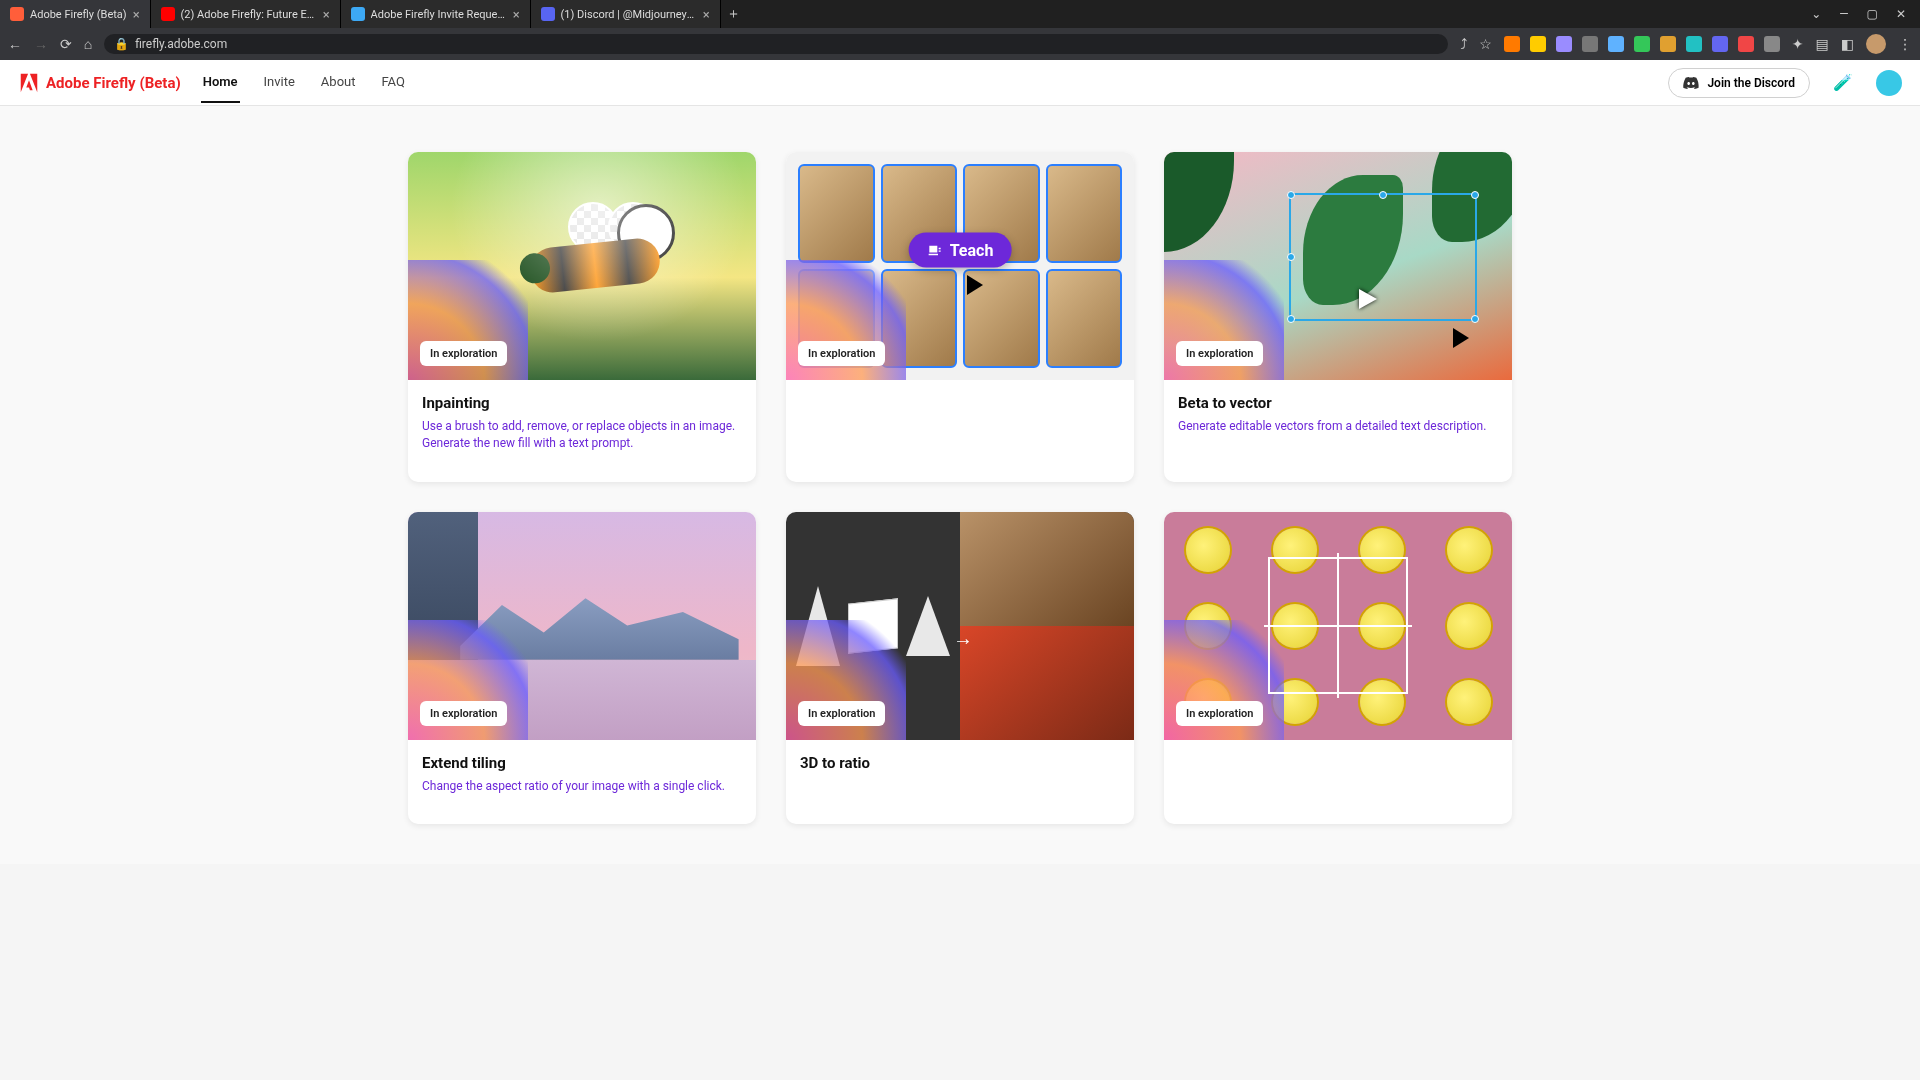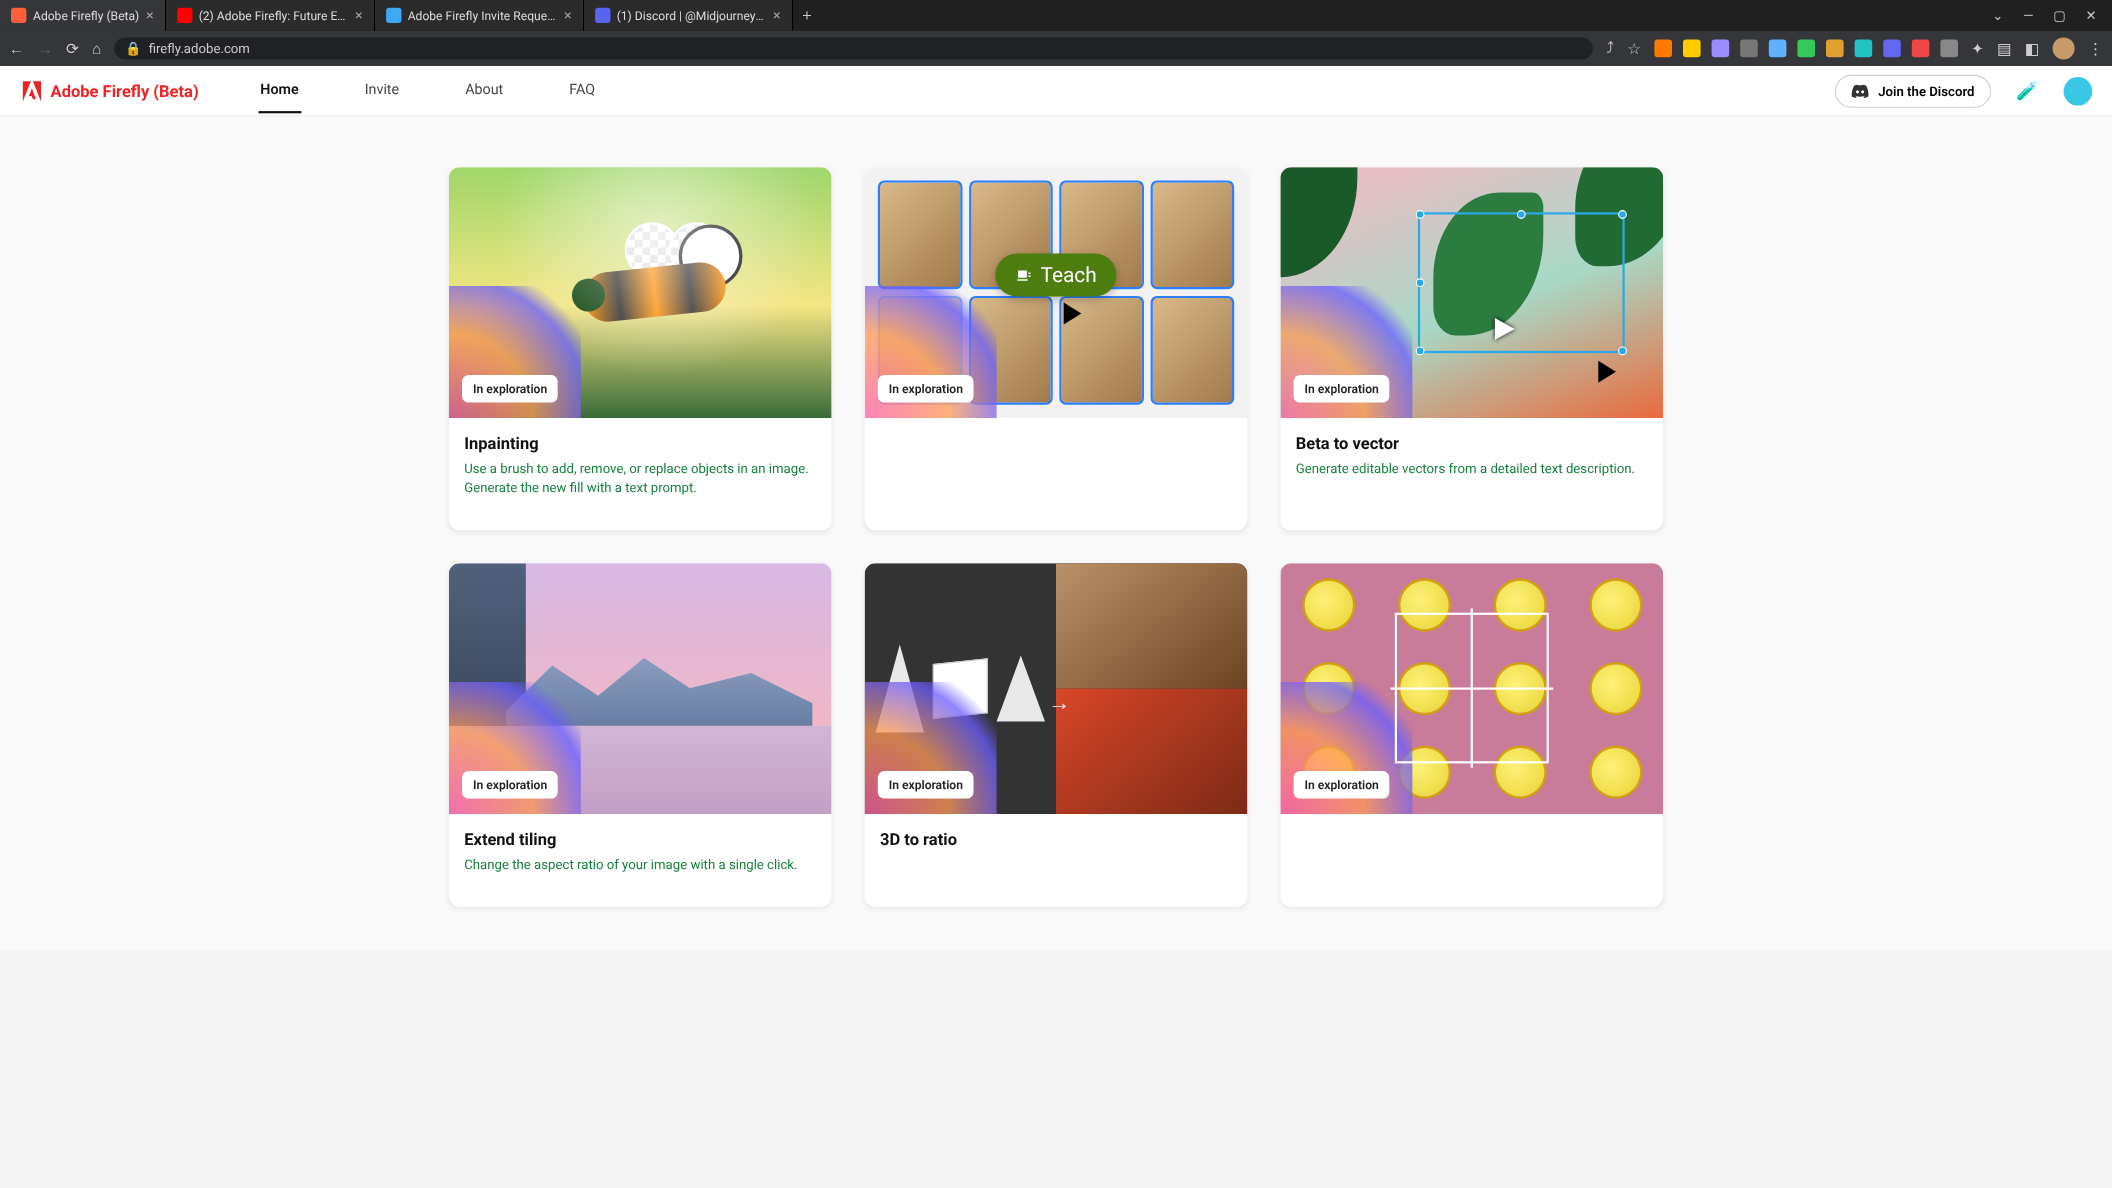--- a/index.html
+++ b/index.html
@@ -23,51 +23,51 @@
     .nav-bar .nav-icon.disabled { color: #666; cursor: default; }
     .addr { display: flex; align-items: center; flex: 1; gap: 6px; background: #202124; border-radius: 14px; padding: 3px 10px; font-size: 12px; color: #ccc; }
     .ext-row { display: flex; gap: 10px; align-items: center; }
     .ext-row .ext { width: 16px; height: 16px; border-radius: 3px; cursor: pointer; }
 
     
     .app-header { background: #fff; border-bottom: 1px solid #e5e5e5; display: flex; align-items: center; height: 46px; padding: 0 18px; gap: 20px; }
     .brand { display: flex; align-items: center; gap: 6px; font-weight: 700; color: #ed2224; font-size: 15px; }
     .brand-logo { width: 22px; height: 22px; }
     .nav-links { display: flex; gap: 22px; font-size: 13px; color: #444; }
-    .nav-link { cursor: pointer; padding: 12px 2px; border-bottom: 2px solid transparent; margin-left: 34px; }
+    .nav-link { cursor: pointer; padding: 12px 2px; border-bottom: 2px solid transparent; }
     .nav-link.active { color: #111; font-weight: 600; border-bottom-color: #111; }
     .header-spacer { flex: 1; }
     .discord-btn { display: flex; align-items: center; gap: 8px; font-size: 12px; font-weight: 600; border: 1px solid #d0d0d0; border-radius: 16px; padding: 6px 14px; cursor: pointer; }
     .header-icon { width: 26px; height: 26px; border-radius: 50%; display: flex; align-items: center; justify-content: center; cursor: pointer; }
     .avatar { background: var(--avatar); }
 
     
     .grid { display: grid; grid-template-columns: repeat(3, 348px); gap: 30px; justify-content: center; padding: 46px 0 40px; background: #f9f9f9; }
     .card { background: #fff; border-radius: 10px; overflow: hidden; box-shadow: 0 2px 6px rgba(0,0,0,.08); cursor: pointer; display: flex; flex-direction: column; }
     .thumb { height: 228px; position: relative; overflow: hidden; }
     .corner-grad { position: absolute; left: 0; bottom: 0; width: 120px; height: 120px; background: radial-gradient(circle at 0 100%, #ff5ea8, #ff9a55 45%, #6a5cff 75%, transparent 85%); opacity: .75; z-index: 5; }
     .badge { position: absolute; left: 12px; bottom: 14px; background: #fff; border-radius: 6px; font-size: 11px; font-weight: 600; padding: 6px 10px; z-index: 10; color: #222; }
     .card-body { padding: 14px 14px 30px; }
     .card-body h3 { font-size: 15px; font-weight: 700; color: #111; margin-bottom: 6px; }
-    .card-body p { font-size: 12px; color: #15803d; line-height: 1.4; }
+    .card-body p { font-size: 12px; color: #6d28d9; line-height: 1.4; }
 
     
     .th-inpainting { background: linear-gradient(180deg,#9fd66b 0%,#f4e683 55%,#3a6a3a 100%); }
     .th-inpainting::after { content:""; position:absolute; inset:0; background: radial-gradient(ellipse at 55% 25%, rgba(255,255,255,.55), transparent 55%); }
     .heart-hole { position:absolute; left:46%; top:22%; width:90px; height:80px; }
     .heart-hole::before, .heart-hole::after { content:""; position:absolute; width:46px; height:46px; border-radius:50%; background:repeating-conic-gradient(#ddd 0 25%, #fff 0 50%) 0 0/14px 14px; border:2px solid #fff; }
     .heart-hole::before { left:0; top:0; }
     .heart-hole::after { right:0; top:0; }
     .circle-outline { position:absolute; left:60%; top:23%; width:58px; height:58px; border:3px solid #111; border-radius:50%; background:#fff; }
     .bee { position:absolute; left:35%; top:40%; width:130px; height:45px; background:linear-gradient(90deg,#ff8c00,#222,#ff8c00,#222,#ff8c00); border-radius:30px; transform:rotate(-6deg); }
     .bee::before { content:""; position:absolute; left:-10px; top:4px; width:30px; height:30px; background:#0a400a; border-radius:50%; }
 
     .th-personalized { background:#f2f2f2; display:grid; grid-template-columns:repeat(4,1fr); gap:6px; padding:12px; }
     .dog { background:linear-gradient(135deg,#d9b98a,#a07a4a); border-radius:6px; border:2px solid #2b7fff; }
-    .teach-pill { position:absolute; left:50%; top:43%; transform:translate(-50%,-50%); background:#4d7c0f; color:#fff; border-radius:20px; padding:8px 18px; font-weight:400; font-size:19px; display:flex; align-items:center; gap:7px; z-index:6; box-shadow:0 3px 8px rgba(0,0,0,.25);}
+    .teach-pill { position:absolute; left:50%; top:43%; transform:translate(-50%,-50%); background:#6d28d9; color:#fff; border-radius:20px; padding:8px 18px; font-weight:700; font-size:16px; display:flex; align-items:center; gap:7px; z-index:6; box-shadow:0 3px 8px rgba(0,0,0,.25);}
     .cursor-tri { position:absolute; width:0; height:0; border-left:16px solid #000; border-top:10px solid transparent; border-bottom:10px solid transparent; z-index:7; }
 
     .th-vector { background:linear-gradient(160deg,#f6b8c5,#a8d9c6 55%,#ea6a3d); position:relative; }
     .leaf { position:absolute; width:100px; height:130px; background:#1a5a2a; border-radius:60% 10% 70% 20%; }
     .leaf.l1{left:-30px;top:-30px} .leaf.l2{left:40%;top:10%;background:#2c7b3f} .leaf.l3{right:-20px;top:-40px;background:#226a33}
     .sel-box{position:absolute;left:36%;top:18%;width:54%;height:56%;border:2px solid #2aa8e8;z-index:6}
     .sel-box span{position:absolute;width:8px;height:8px;background:#2aa8e8;border:1px solid #fff;border-radius:50%}
     .sel-box span:nth-child(1){left:-4px;top:-4px}.sel-box span:nth-child(2){right:-4px;top:-4px}.sel-box span:nth-child(3){left:-4px;bottom:-4px}.sel-box span:nth-child(4){right:-4px;bottom:-4px}.sel-box span:nth-child(5){left:50%;top:-4px;margin-left:-4px}.sel-box span:nth-child(6){left:-4px;top:50%;margin-top:-4px}
 
     .th-extend { background:linear-gradient(180deg,#d7b9e4,#eeb7c9 60%,#efc8c6); position:relative; }

